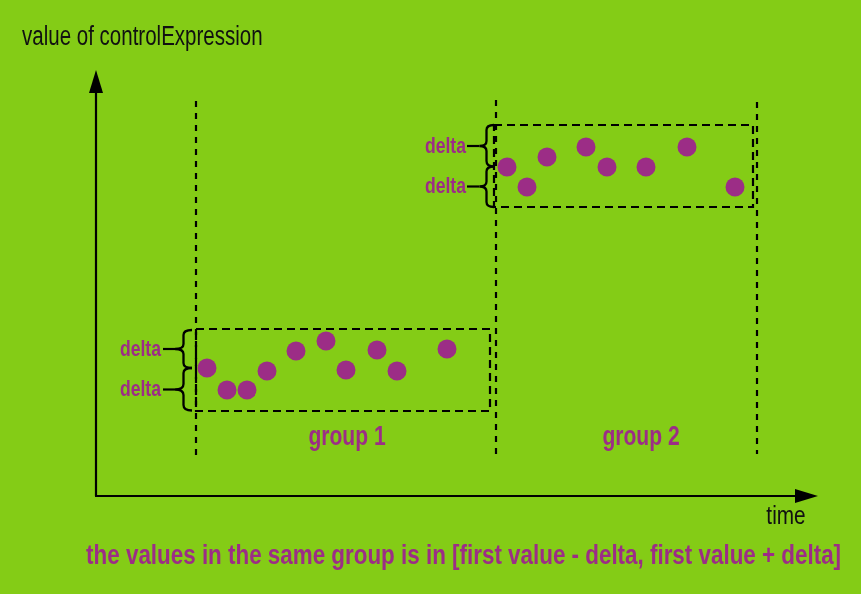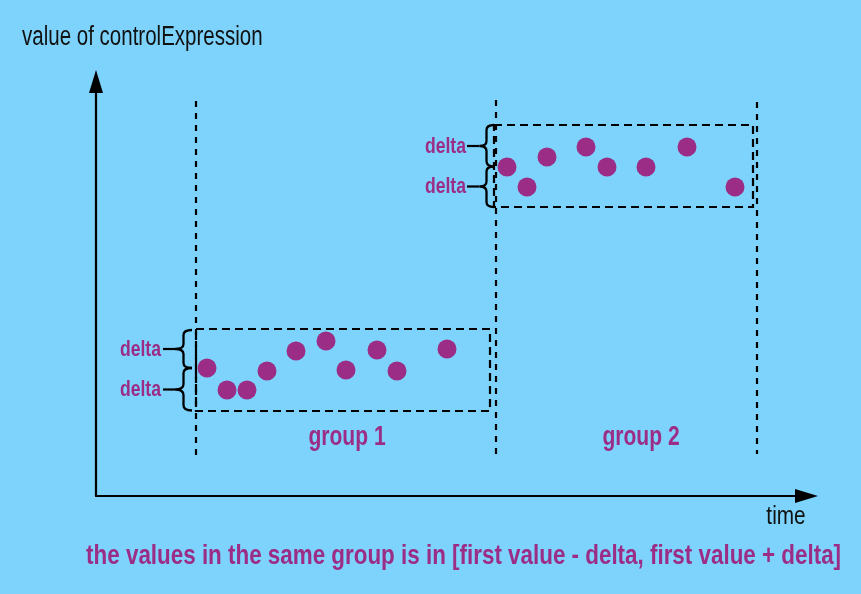--- a/index.html
+++ b/index.html
@@ -1,20 +1,20 @@
 <!DOCTYPE html>
 <html><head>
 <meta charset="utf-8">
 <style>
   html, body { margin: 0; padding: 0; background: #ffffff; }
   #page {
     position: relative;
     width: 861px;
     height: 594px;
-    background: #7dd3fc;
+    background: #84cc16;
     font-family: "Liberation Sans", sans-serif;
     overflow: hidden;
   }
   #diagram-svg { position: absolute; left: 0; top: 0; }
   .lbl { position: absolute; white-space: nowrap; }
   .t-title {
     left: 22px; top: 21px;
     font-size: 27px; line-height: 30px; color: #111111;
     transform: scale(0.76, 1); transform-origin: left top;
   }

